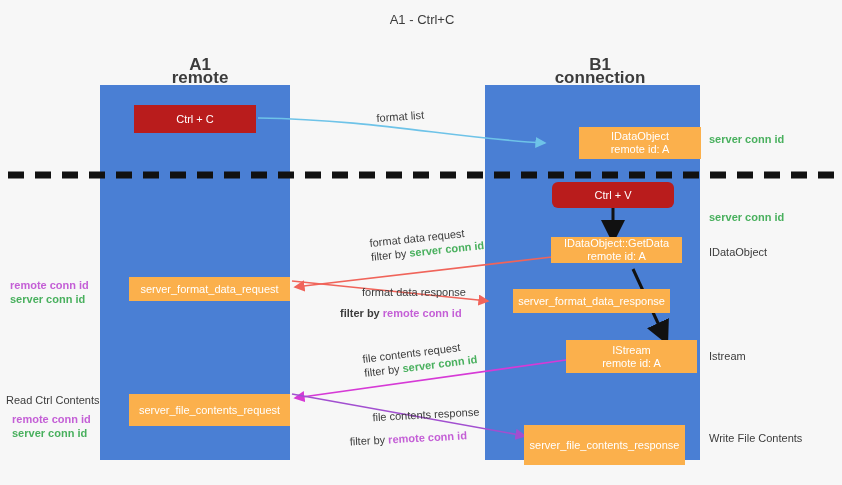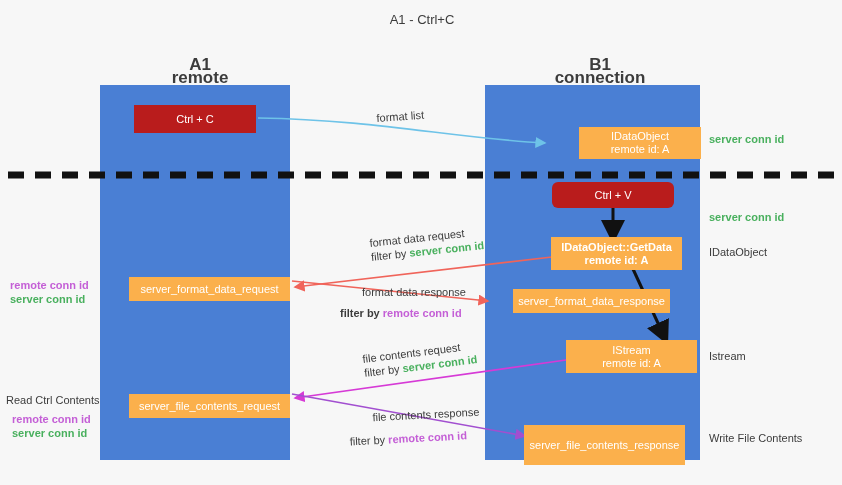--- a/index.html
+++ b/index.html
@@ -91,39 +91,39 @@
 
   <div class="box orange" style="left:551px;top:127px;width:122px;height:32px;margin-left:28px;">
     <span>IDataObject</span>
     <span>remote id: A</span>
   </div>
 
   <div class="box green" style="left:552px;top:182px;width:122px;height:26px;border-radius:6px;">
     <span>Ctrl + V</span>
   </div>
 
-  <div class="box orange" style="left:551px;top:237px;width:131px;height:33px;font-weight:bold;">
+  <div class="box orange" style="left:551px;top:237px;width:131px;height:26px;">
     <span>IDataObject::GetData</span>
     <span>remote id: A</span>
   </div>
 
   <div class="box orange" style="left:566px;top:340px;width:131px;height:33px;">
     <span>IStream</span>
     <span>remote id: A</span>
   </div>
 
   <div class="box orange" style="left:129px;top:277px;width:161px;height:24px;">
     <span>server_format_data_request</span>
   </div>
 
   <div class="box orange" style="left:489px;top:289px;width:157px;height:24px;margin-left:24px;">
     <span>server_format_data_response</span>
   </div>
 
-  <div class="box orange" style="left:129px;top:394px;width:161px;height:24px;">
+  <div class="box orange" style="left:129px;top:394px;width:161px;height:32px;">
     <span>server_file_contents_request</span>
   </div>
 
   <div class="box orange" style="left:524px;top:425px;width:161px;height:40px;">
     <span>server_file_contents_response</span>
   </div>
 
   <div class="lbl rot" style="left:376px;top:111px;transform:rotate(-4deg);">format list</div>
 
   <div class="stack rot" style="left:370px;top:230px;transform:rotate(-6deg);">

